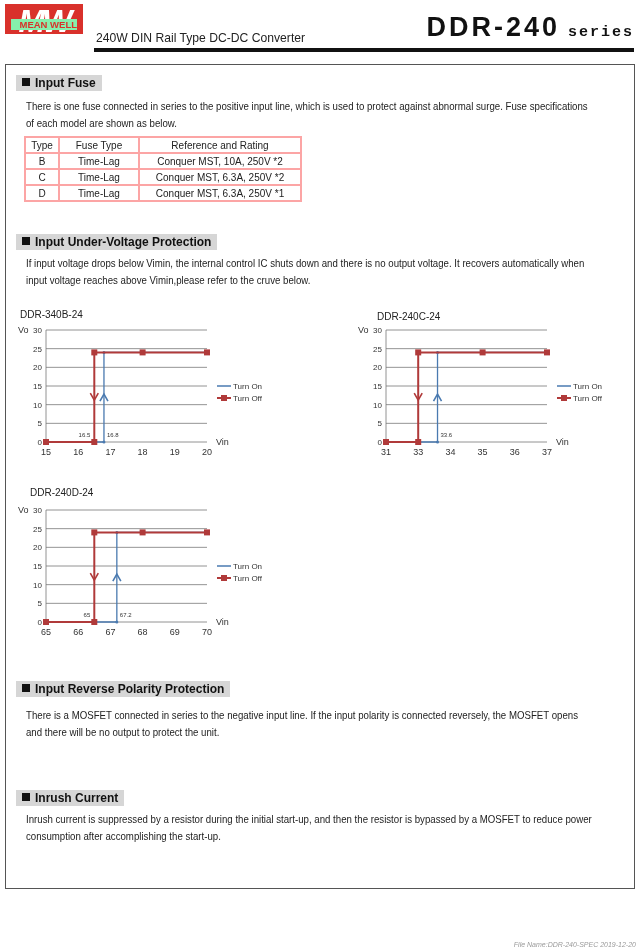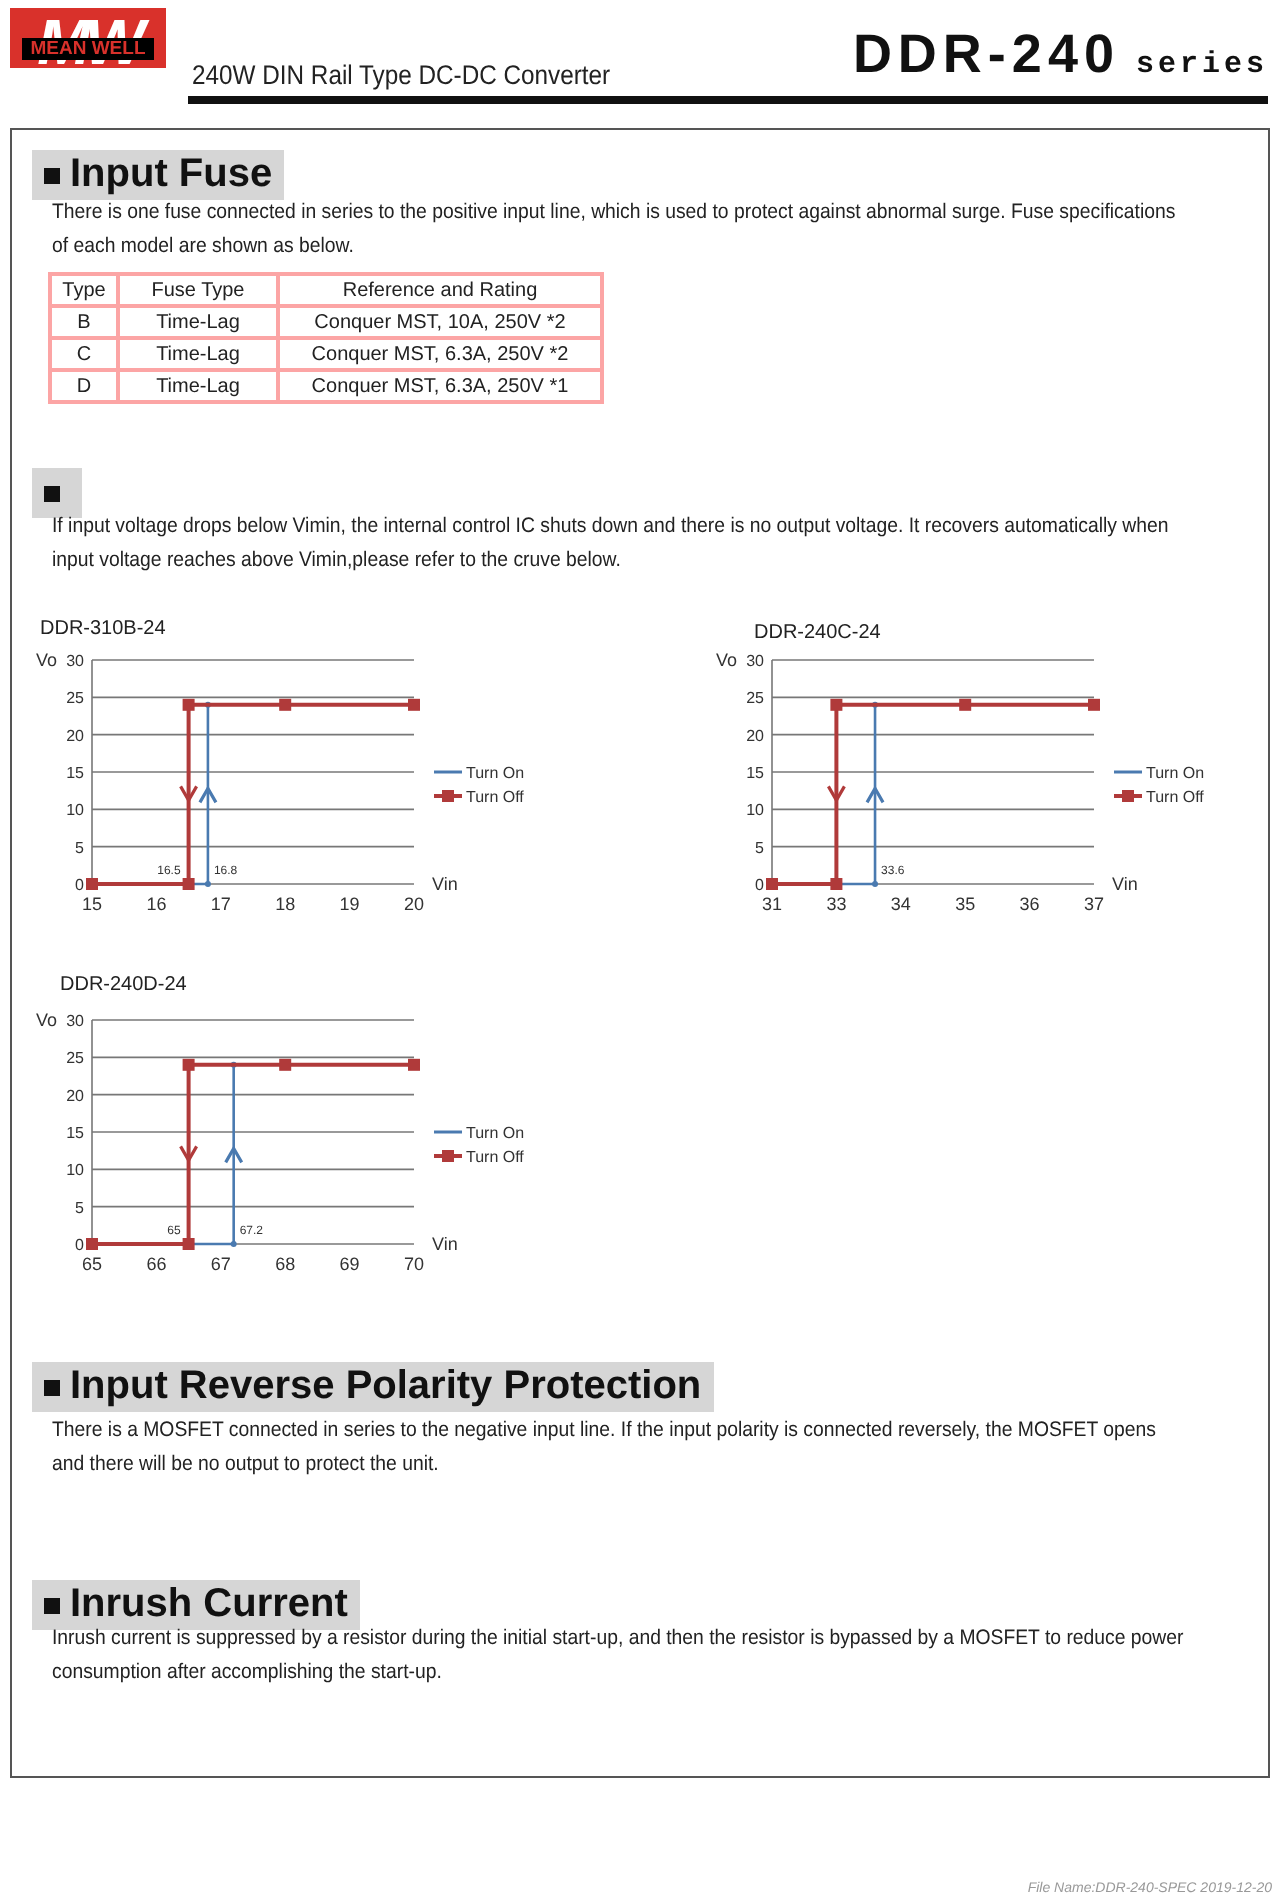--- a/index.html
+++ b/index.html
@@ -1,25 +1,25 @@
 <!DOCTYPE html>
 <html><head>
 <meta charset="utf-8">
 <style>
   * { box-sizing: border-box; margin: 0; padding: 0; }
   body { width: 640px; height: 952px; background: #ffffff; font-family: "Liberation Sans", sans-serif; color: #222; position: relative; overflow: hidden; }
   .logo { position: absolute; left: 5px; top: 4px; width: 78px; height: 30px; background: #d9312b; }
   .logo .mw { position: absolute; left: 0; right: 0; top: 0; text-align: center; color: #fff; font-style: italic; font-weight: bold; font-size: 32px; letter-spacing: -3px; line-height: 34px; font-family: "Liberation Sans", sans-serif; }
-  .logo .mwtxt { position: absolute; left: 6px; right: 6px; bottom: 4px; height: 11px; background: #000000; color: #d9312b; font-size: 9.5px; font-weight: bold; text-align: center; line-height: 11px; }
+  .logo .mwtxt { position: absolute; left: 6px; right: 6px; bottom: 4px; height: 11px; background: #86efac; color: #d9312b; font-size: 9.5px; font-weight: bold; text-align: right; line-height: 11px; }
   .subtitle { position: absolute; left: 96px; top: 30px; font-size: 13.5px; color: #222; transform: scaleX(0.9); transform-origin: left; }
   .product { position: absolute; right: 6px; top: 12px; font-size: 27px; font-weight: bold; letter-spacing: 3px; color: #111; }
   .product .series { font-size: 15px; letter-spacing: 2px; margin-left: 8px; font-family: Liberation Mono, monospace; }
   .rule { position: absolute; left: 94px; right: 6px; top: 48px; height: 4px; background: #111; }
   .frame { position: absolute; left: 5px; top: 64px; width: 630px; height: 825px; border: 1px solid #555; }
-  .sec-title { position: absolute; left: 16px; background: #d6d6d6; font-weight: bold; font-size: 20px; color: #111; padding: 1px 6px 1px 6px; transform-origin: left; }
+  .sec-title { position: absolute; left: 16px; background: #d6d6d6; font-weight: bold; font-size: 12px; color: #111; padding: 1px 6px 1px 6px; transform-origin: left; }
   .sec-title .sq { display: inline-block; width: 8px; height: 8px; background: #111; margin-right: 5px; vertical-align: 1px; }
   .para { position: absolute; left: 26px; font-size: 10.5px; line-height: 17px; color: #222; width: 620px; transform: scaleX(0.92); transform-origin: left; }
   table.fuse { position: absolute; left: 24px; top: 136px; border-collapse: collapse; font-size: 10px; color: #222; }
   table.fuse td, table.fuse th { border: 2px solid #fca5a5; font-weight: normal; text-align: center; height: 16px; padding: 0 2px; }
   .chart-label { position: absolute; font-size: 10px; color: #222; }
   svg.chart { position: absolute; overflow: visible; }
   svg text { font-family: "Liberation Sans", sans-serif; }
   .footer { position: absolute; right: 4px; bottom: 4px; font-size: 7px; color: #999; font-style: italic; }
 </style>
 </head>
@@ -55,24 +55,24 @@
     <td>Conquer MST, 6.3A, 250V *2</td>
   </tr>
   <tr>
     <td>D</td>
     <td>Time-Lag</td>
     <td>Conquer MST, 6.3A, 250V *1</td>
   </tr>
 </tbody>
   </table>
 
-<div class="sec-title" style="top:234px;"><span class="sq"></span></div>
+<div class="sec-title" style="top:234px;"><span class="sq"></span><span>Input Under-Voltage Protection</span></div>
 <div class="para" style="top:255px; left:26px;">If input voltage drops below Vimin, the internal control IC shuts down and there is no output voltage. It recovers automatically when input voltage reaches above Vimin,please refer to the cruve below.</div>
 
-<div class="chart-label" style="left:20px; top:309px;">DDR-310B-24</div>
+<div class="chart-label" style="left:20px; top:309px;">DDR-340B-24</div>
 <div class="chart-label" style="left:377px; top:311px;">DDR-240C-24</div>
 <div class="chart-label" style="left:30px; top:487px;">DDR-240D-24</div>
 
 <svg class="chart" id="chart0" style="left:0; top:320px;" width="300" height="140">
     <line x1="46" x2="207" y1="122" y2="122" stroke="#777" stroke-width="0.8"></line>
     <text x="42" y="125" font-size="8" text-anchor="end" fill="#333">0</text>
     <line x1="46" x2="207" y1="103.33333333333334" y2="103.33333333333334" stroke="#777" stroke-width="0.8"></line>
     <text x="42" y="106.33333333333334" font-size="8" text-anchor="end" fill="#333">5</text>
     <line x1="46" x2="207" y1="84.66666666666667" y2="84.66666666666667" stroke="#777" stroke-width="0.8"></line>
     <text x="42" y="87.66666666666667" font-size="8" text-anchor="end" fill="#333">10</text>

